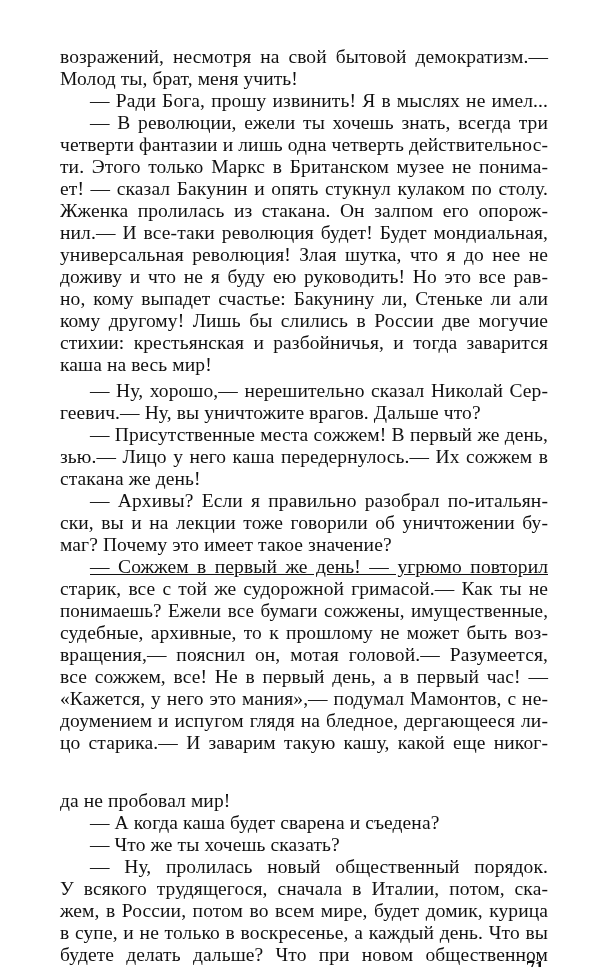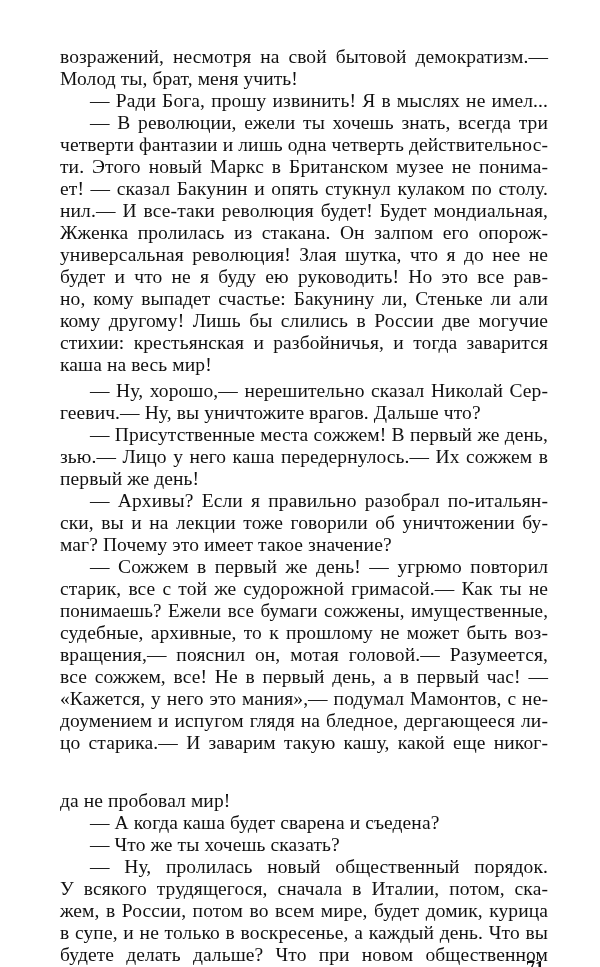--- a/index.html
+++ b/index.html
@@ -60,39 +60,39 @@
 </head>
 <body>
 
 <div class="page">
   <div class="text-block" id="text-block">
       <span class="line" style="white-space: normal;">возражений, несмотря на свой бытовой демократизм.—</span>
       <span class="line last" style="white-space: normal;">Молод ты, брат, меня учить!</span>
       <span class="line indent" style="white-space: normal;">— Ради Бога, прошу извинить! Я в мыслях не имел...</span>
       <span class="line indent" style="white-space: normal;">— В революции, ежели ты хочешь знать, всегда три</span>
       <span class="line" style="white-space: normal;">четверти фантазии и лишь одна четверть действительнос-</span>
-      <span class="line" style="white-space: normal;">ти. Этого новый Маркс в Британском музее не понима-</span>
+      <span class="line" style="white-space: normal;">ти. Этого только Маркс в Британском музее не понима-</span>
       <span class="line" style="white-space: normal; font-family: Liberation Serif, serif;">ет! — сказал Бакунин и опять стукнул кулаком по столу.</span>
+      <span class="line" style="white-space: normal;">Жженка пролилась из стакана. Он залпом его опорож-</span>
       <span class="line" style="white-space: normal;">нил.— И все-таки революция будет! Будет мондиальная,</span>
-      <span class="line" style="white-space: normal;">Жженка пролилась из стакана. Он залпом его опорож-</span>
       <span class="line" style="white-space: normal;">универсальная революция! Злая шутка, что я до нее не</span>
-      <span class="line" style="white-space: normal;">будет и что не я буду ею руководить! Но это все рав-</span>
+      <span class="line" style="white-space: normal;">доживу и что не я буду ею руководить! Но это все рав-</span>
       <span class="line" style="white-space: normal;">но, кому выпадет счастье: Бакунину ли, Стеньке ли али</span>
       <span class="line" style="white-space: normal;">кому другому! Лишь бы слились в России две могучие</span>
       <span class="line" style="white-space: normal;">стихии: крестьянская и разбойничья, и тогда заварится</span>
       <span class="line last" style="white-space: normal;">каша на весь мир!</span>
       <span class="line indent gap-before" style="white-space: normal;">— Ну, хорошо,— нерешительно сказал Николай Сер-</span>
       <span class="line last" style="white-space: normal;">геевич.— Ну, вы уничтожите врагов. Дальше что?</span>
       <span class="line indent" style="white-space: normal;">— Присутственные места сожжем! В первый же день,</span>
       <span class="line" style="white-space: normal;">зью.— Лицо у него каша передернулось.— Их сожжем в</span>
-      <span class="line last" style="white-space: normal;">первый же день!</span>
+      <span class="line last" style="white-space: normal;">стакана же день!</span>
       <span class="line indent" style="white-space: normal;">— Архивы? Если я правильно разобрал по-итальян-</span>
       <span class="line" style="white-space: normal;">ски, вы и на лекции тоже говорили об уничтожении бу-</span>
       <span class="line last" style="white-space: normal;">маг? Почему это имеет такое значение?</span>
-      <span class="line indent" style="white-space: normal;">— Сожжем в первый же день! — угрюмо повторил</span>
+      <span class="line indent" style="white-space: normal; text-decoration: underline;">— Сожжем в первый же день! — угрюмо повторил</span>
       <span class="line" style="white-space: normal;">старик, все с той же судорожной гримасой.— Как ты не</span>
       <span class="line" style="white-space: normal; font-size: 19px;">понимаешь? Ежели все бумаги сожжены, имущественные,</span>
       <span class="line" style="white-space: normal;">судебные, архивные, то к прошлому не может быть воз-</span>
       <span class="line" style="white-space: normal;">вращения,— пояснил он, мотая головой.— Разумеется,</span>
       <span class="line" style="white-space: normal;">все сожжем, все! Не в первый день, а в первый час! —</span>
       <span class="line" style="white-space: normal;">«Кажется, у него это мания»,— подумал Мамонтов, с не-</span>
       <span class="line" style="white-space: normal;">доумением и испугом глядя на бледное, дергающееся ли-</span>
       <span class="line" style="white-space: normal;">цо старика.— И заварим такую кашу, какой еще никог-</span>
       <span class="line last" style="white-space: normal; margin-top: 36px;">да не пробовал мир!</span>
       <span class="line indent last" style="white-space: normal;">— А когда каша будет сварена и съедена?</span>

